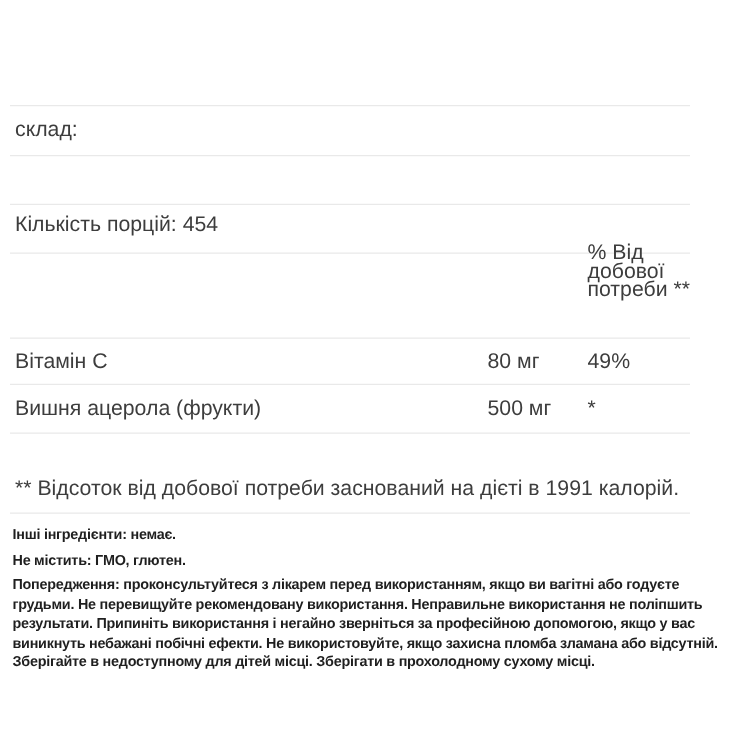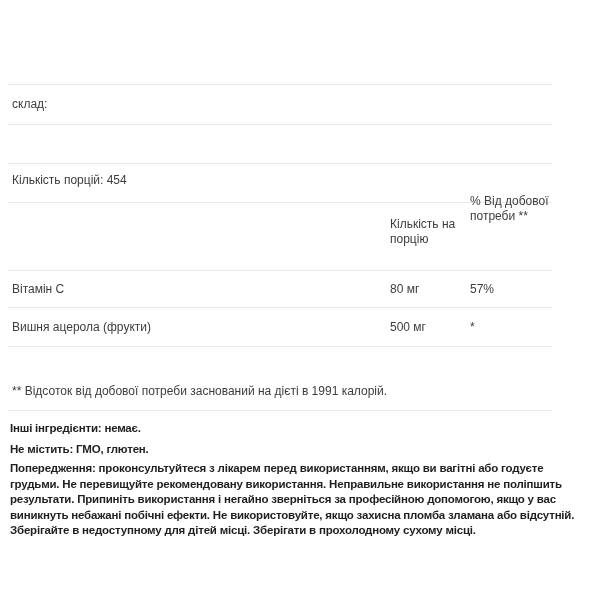--- a/index.html
+++ b/index.html
@@ -11,21 +11,21 @@
     font-family:"Liberation Sans", sans-serif;
     color:#3d3d3d;
   }
   .divider{
     position:absolute;
     left:8px;width:544px;height:1px;
     background:#e9e9e9;
   }
   .txt{
     position:absolute;
-    font-size:12px;
+    font-size:17px;
     line-height:16px;
     color:#3d3d3d;
     white-space:nowrap;
   }
   .cell-wrap{white-space:normal;line-height:15px;}
   .bold-txt{
     position:absolute;
     font-size:11.5px;
     font-weight:bold;
     color:#1f1f1f;
@@ -50,28 +50,27 @@
   <div class="divider" style="top:270px"></div>
   <div class="divider" style="top:307px"></div>
   <div class="divider" style="top:346px"></div>
   <div class="divider" style="top:410px"></div>
 
   <div class="txt" style="left:12px;top:96px">склад:</div>
 
 
   <div class="txt" style="left:12px;top:172px">Кількість порцій: 454</div>
 
-  <div class="txt cell-wrap" style="left:390px;top:217px;width:78px">Кількість на порцію</div>
 
   <div class="txt cell-wrap" style="left:470px;top:194px;width:82px">% Від добової потреби **</div>
 
   <div>
     <div class="txt" style="left:12px;top:281px">Вітамін C</div>
     <div class="txt" style="left:390px;top:281px">80 мг</div>
-    <div class="txt" style="left:470px;top:281px">57%</div>
+    <div class="txt" style="left:470px;top:281px">49%</div>
   </div>
 
   <div>
     <div class="txt" style="left:12px;top:319px">Вишня ацерола (фрукти)</div>
     <div class="txt" style="left:390px;top:319px">500 мг</div>
     <div class="txt" style="left:470px;top:319px">*</div>
   </div>
 
 
   <div class="txt" style="left:12px;top:383px">** Відсоток від добової потреби заснований на дієті в 1991 калорій.</div>

